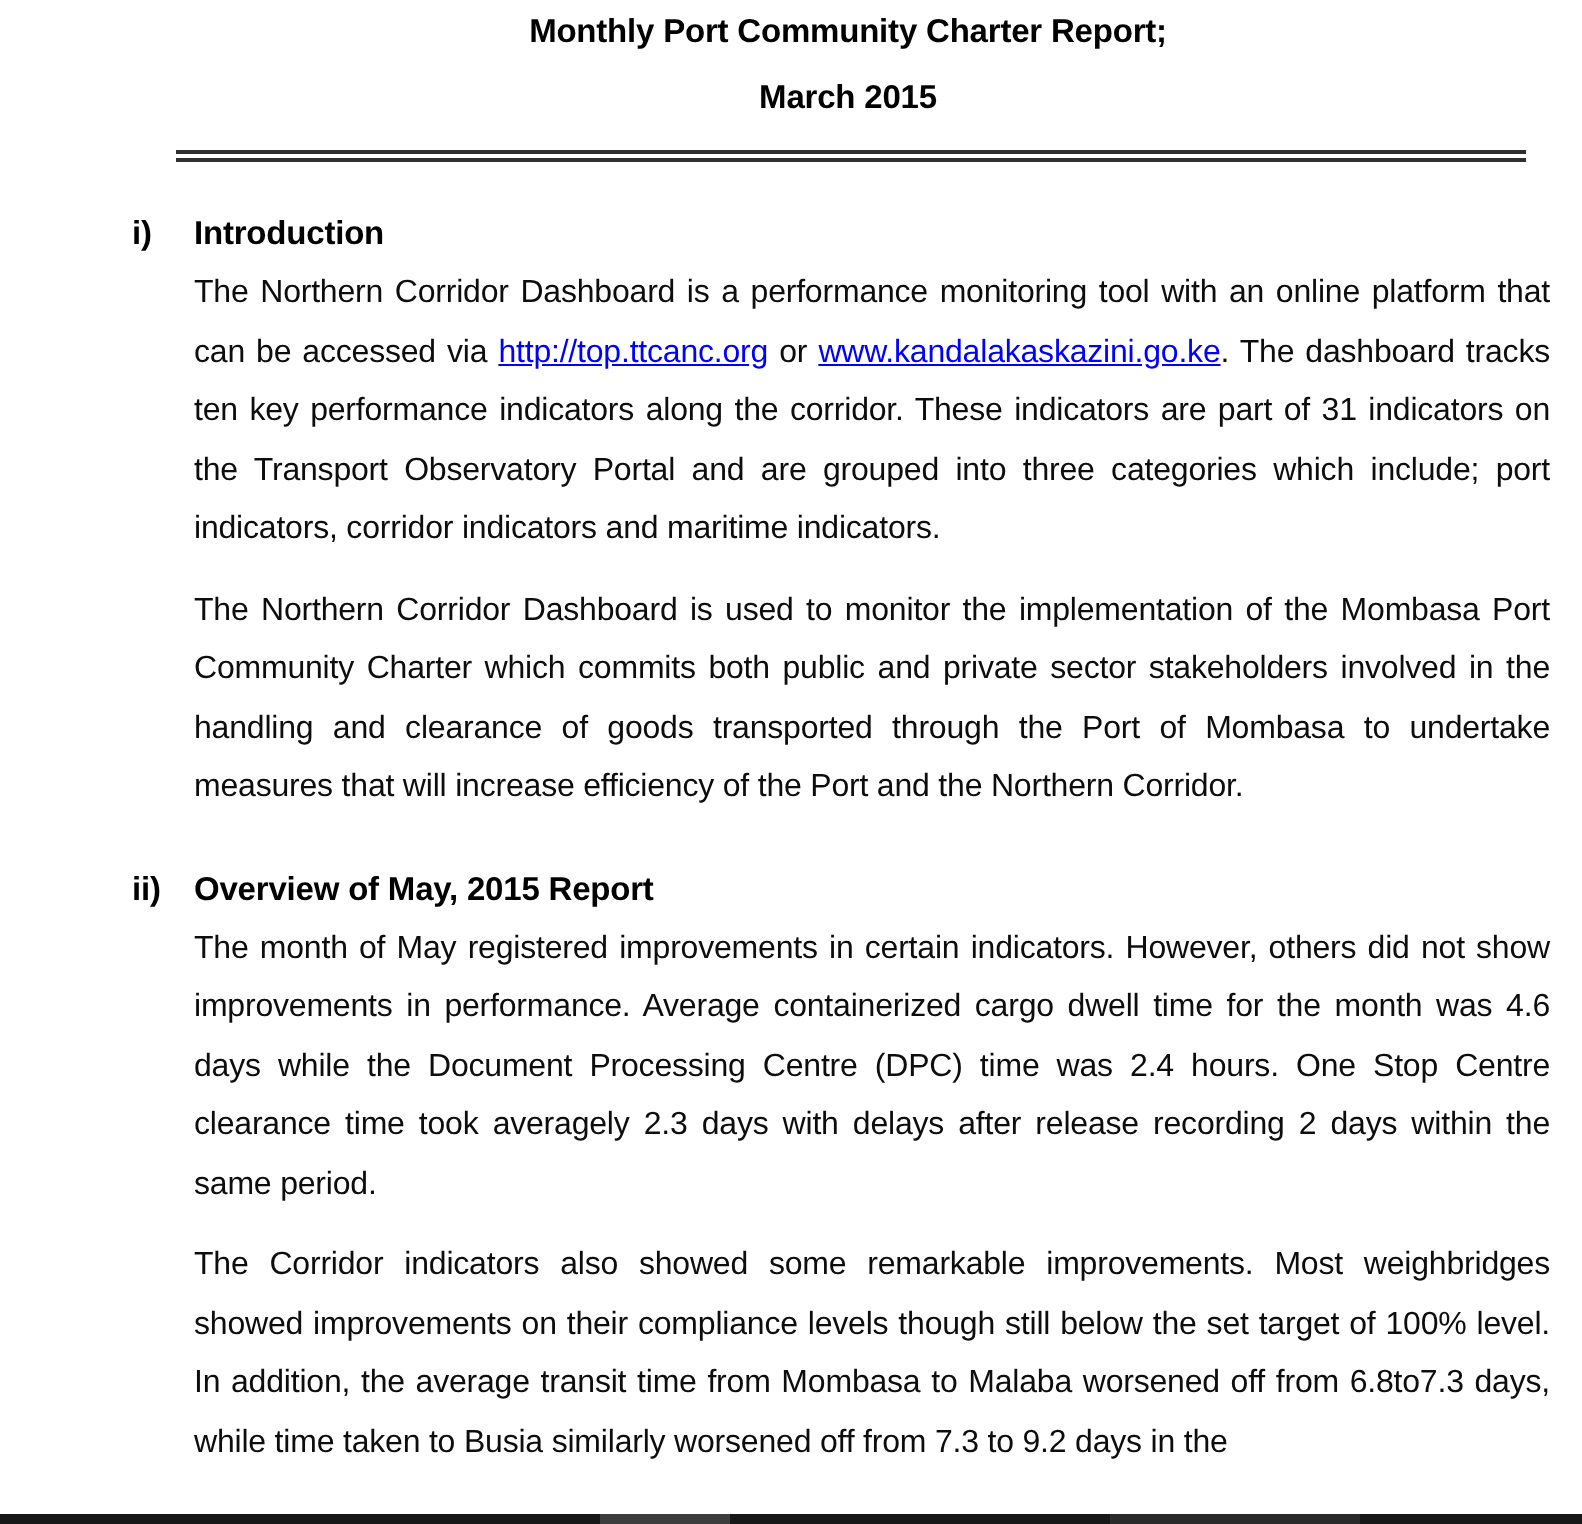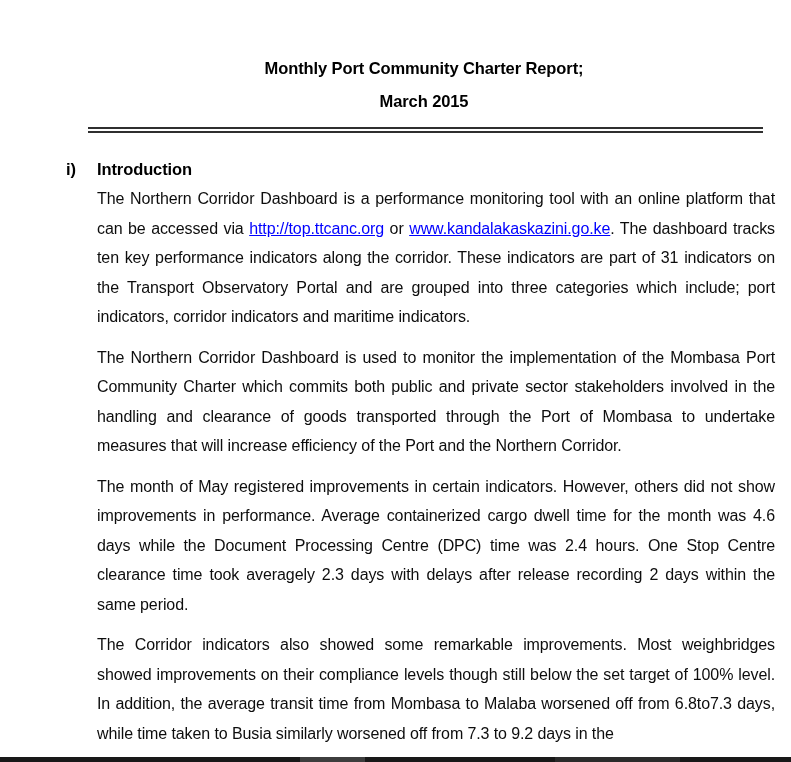--- a/index.html
+++ b/index.html
@@ -10,21 +10,20 @@
   .page {
     position: relative;
     width: 791px;
     height: 762px;
     background: #ffffff;
     overflow: hidden;
     font-family: "Liberation Sans", "DejaVu Sans", sans-serif;
     color: #0d0d0d;
   }
   .doc-title {
-    padding-top: 52px;
   }
   .doc-title .title-line {
     margin: 0 40px 0 97px;
     text-align: center;
     font-size: 16.5px;
     font-weight: bold;
     line-height: 33px;
     color: #000000;
     letter-spacing: -0.1px;
   }
@@ -102,20 +101,21 @@
     <div class="double-rule"></div>
   </div>
 
   <div class="section">
     <div class="sec-head"><span class="sec-num">i)</span><span>Introduction</span></div>
     <p class="para"><span>The Northern Corridor Dashboard is a performance monitoring tool with an online platform that can be accessed via </span><a class="doclink" href="#">http://top.ttcanc.org</a><span> or </span><a class="doclink" href="#">www.kandalakaskazini.go.ke</a><span>. The dashboard tracks ten key performance indicators along the corridor. These indicators are part of 31 indicators on the Transport Observatory Portal and are grouped into three categories which include; port indicators, corridor indicators and maritime indicators.</span></p>
     <p class="para">The Northern Corridor Dashboard is used to monitor the implementation of the Mombasa Port Community Charter which commits both public and private sector stakeholders involved in the handling and clearance of goods transported through the Port of Mombasa to undertake measures that will increase efficiency of the Port and the Northern Corridor.</p>
   </div>
 
   <div class="section">
+    <div class="sec-head"><span class="sec-num">ii)</span><span>Overview of May, 2015 Report</span></div>
     <p class="para">The month of May registered improvements in certain indicators. However, others did not show improvements in performance. Average containerized cargo dwell time for the month was 4.6 days while the Document Processing Centre (DPC) time was 2.4 hours. One Stop Centre clearance time took averagely 2.3 days with delays after release recording 2 days within the same period.</p>
     <p class="para">The Corridor indicators also showed some remarkable improvements. Most weighbridges showed improvements on their compliance levels though still below the set target of 100% level. In addition, the average transit time from Mombasa to Malaba worsened off from 6.8to7.3 days, while time taken to Busia similarly worsened off from 7.3 to 9.2 days in the</p>
   </div>
 
   <div class="bottom-bar">
     <div class="bar-seg1"></div>
     <div class="bar-seg2"></div>
   </div>
 
 </div>

